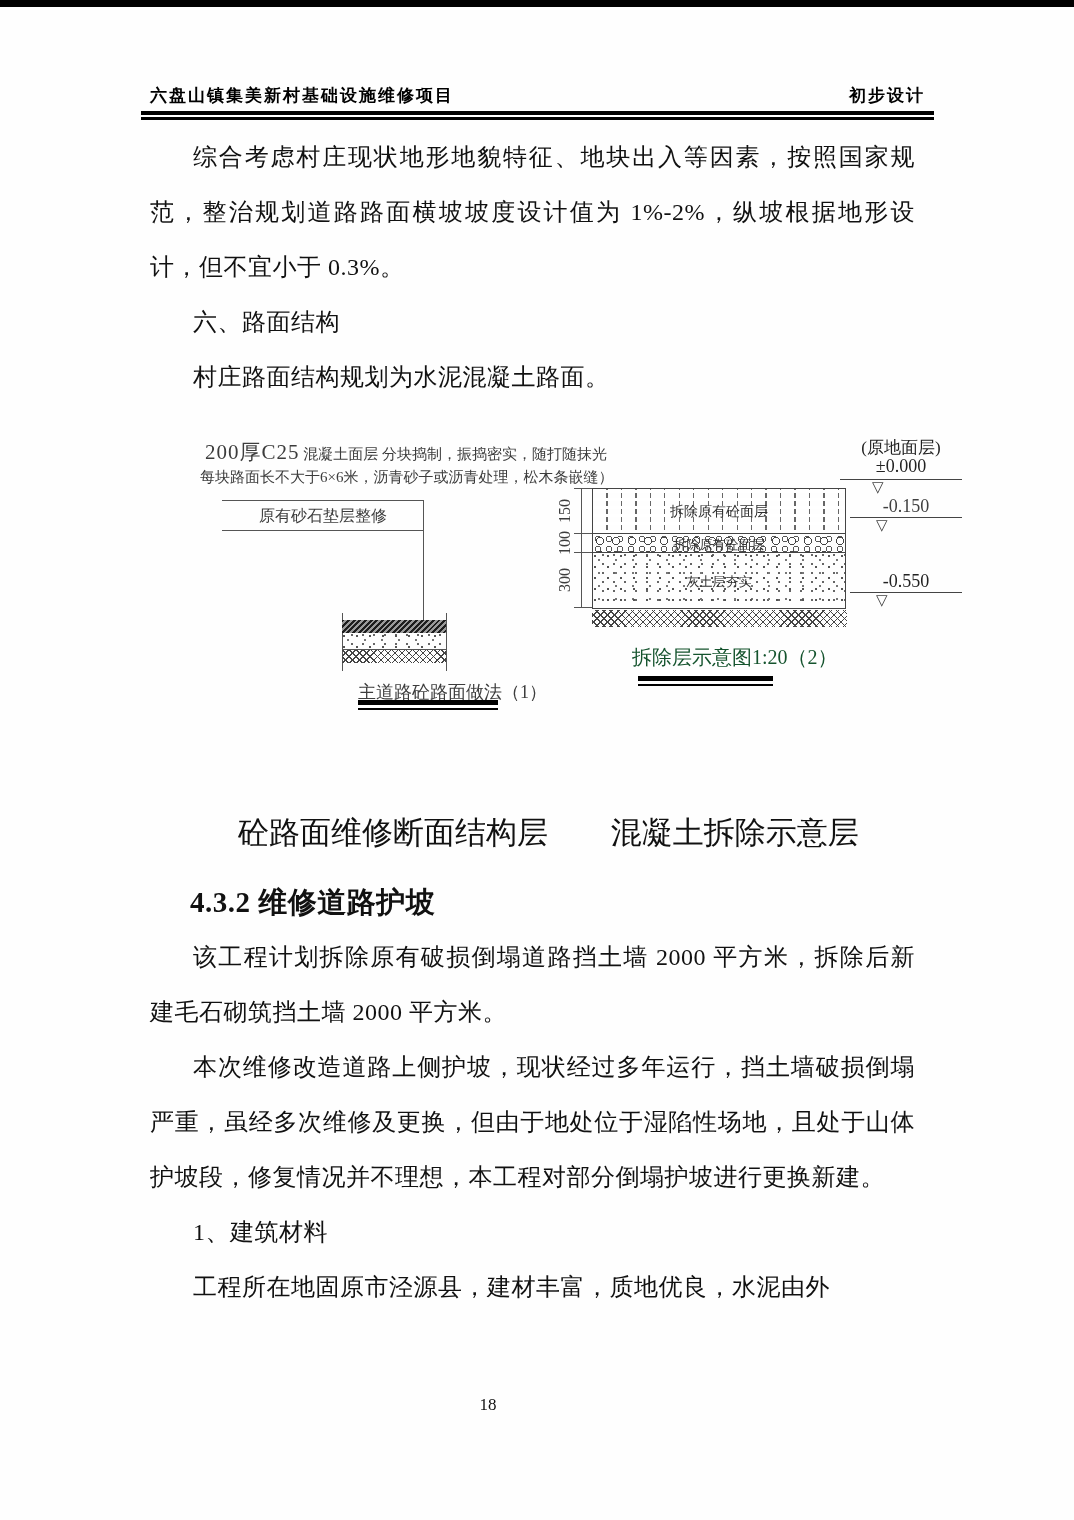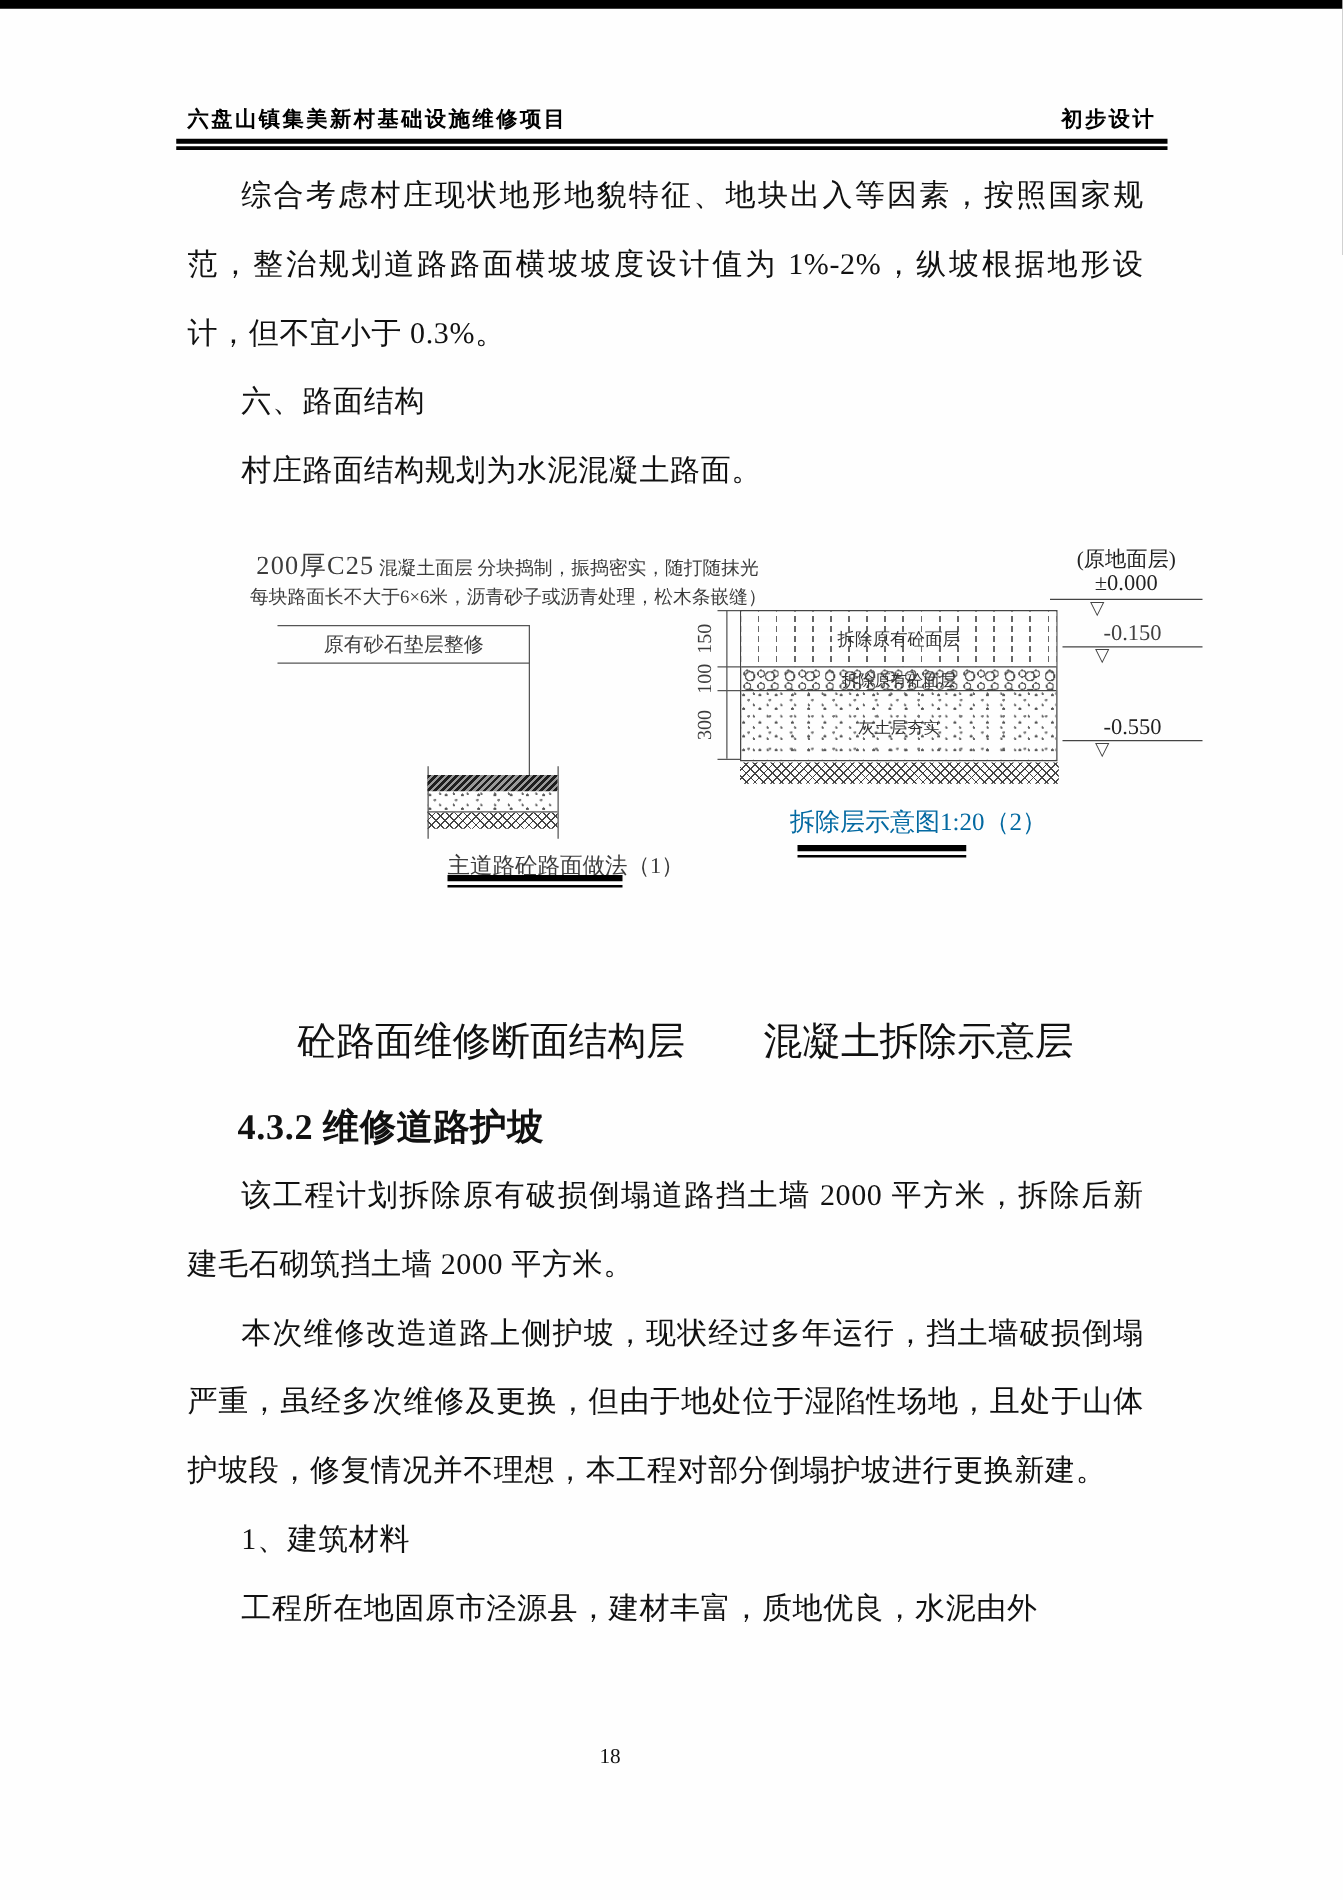--- a/index.html
+++ b/index.html
@@ -152,21 +152,21 @@
       <div class="fig-abs tri" style="left:722px;top:50px;">▽</div>
 
       <div class="fig-abs dwg-text" style="left:696px;top:66px;width:120px;text-align:center;font-size:18px;color:#404040;">-0.150</div>
       <div class="fig-abs hline" style="left:700px;top:87px;width:112px;border-top-color:#444;"></div>
       <div class="fig-abs tri" style="left:726px;top:88px;">▽</div>
 
       <div class="fig-abs dwg-text" style="left:696px;top:141px;width:120px;text-align:center;font-size:18px;color:#222;">-0.550</div>
       <div class="fig-abs hline" style="left:700px;top:162px;width:112px;border-top-color:#444;"></div>
       <div class="fig-abs tri" style="left:726px;top:163px;">▽</div>
 
-      <div class="fig-abs dwg-text" style="left:482px;top:214px;font-size:20px;color:#0369a1;">拆除层示意图1:20（2）</div>
+      <div class="fig-abs dwg-text" style="left:482px;top:214px;font-size:20px;color:#14532d;">拆除层示意图1:20（2）</div>
       <div class="fig-abs" style="left:488px;top:246px;width:135px;">
         <div class="cap-bar-thick"></div>
         <div class="cap-bar-thin"></div>
       </div>
     </div>
 
     <div class="fig-captions">
       <span class="cap1">砼路面维修断面结构层</span>
       <span class="cap2">混凝土拆除示意层</span>
     </div>

